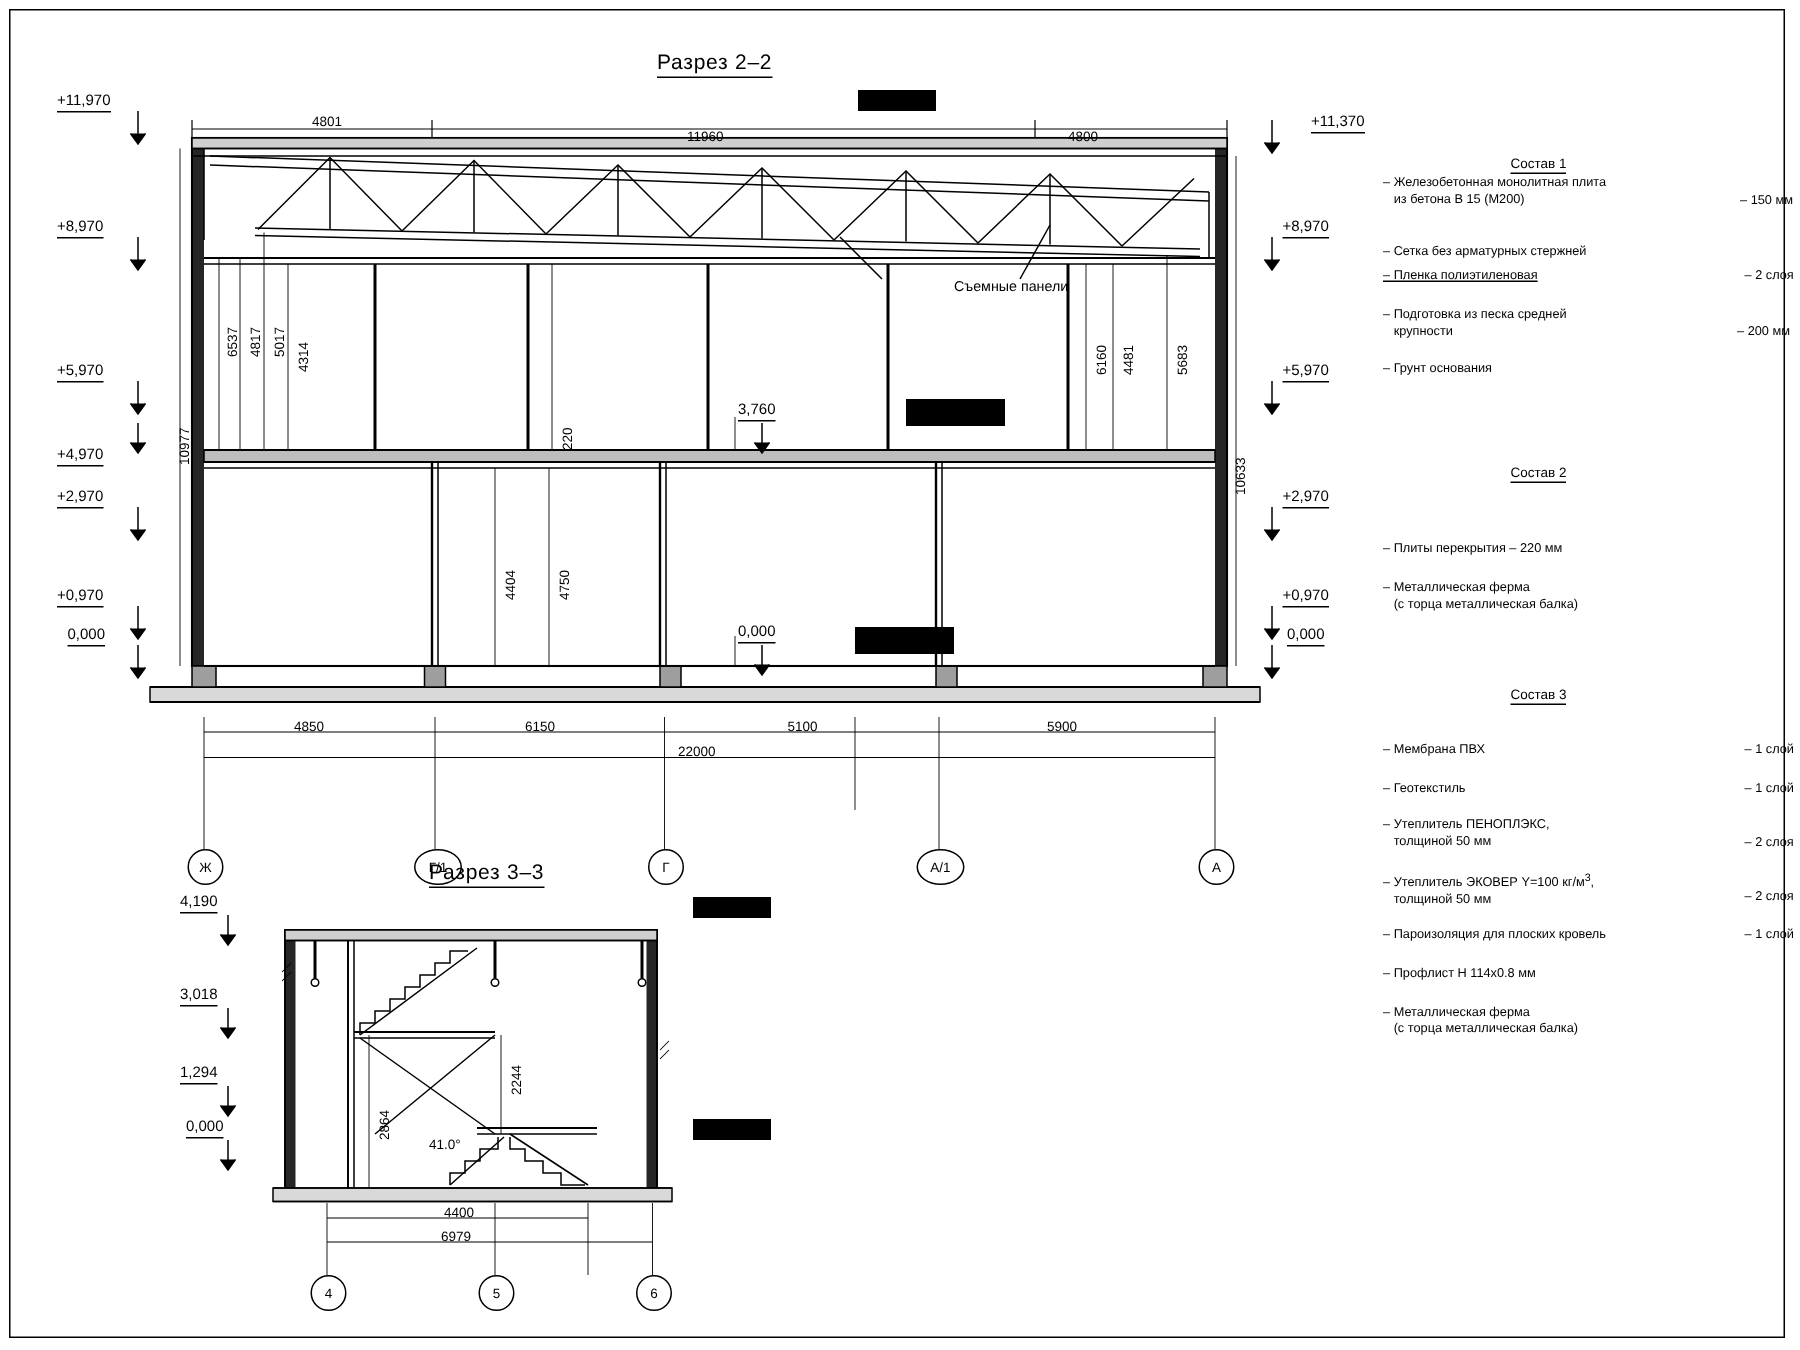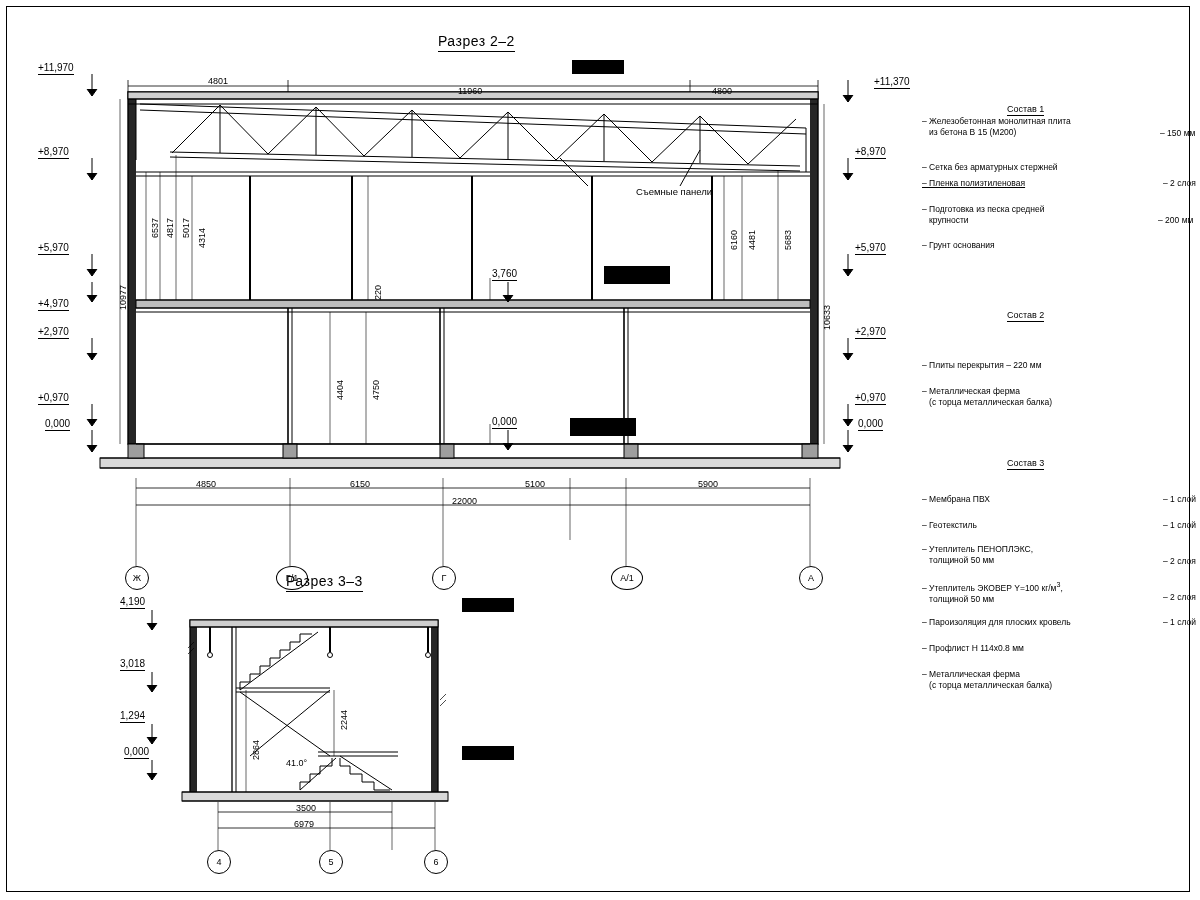--- a/index.html
+++ b/index.html
@@ -302,21 +302,21 @@
   </svg>
 
   <div class="lvl" style="left:120px; top:596px;"><span class="ul">4,190</span></div>
   <div class="lvl" style="left:120px; top:658px;"><span class="ul">3,018</span></div>
   <div class="lvl" style="left:120px; top:710px;"><span class="ul">1,294</span></div>
   <div class="lvl" style="left:124px; top:746px;"><span class="ul">0,000</span></div>
 
   <div class="txt rot" style="left:251px; top:760px;">2864</div>
   <div class="txt rot" style="left:339px; top:730px;">2244</div>
   <div class="txt" style="left:286px; top:758px;">41.0°</div>
-  <div class="txt" style="left:296px; top:803px;">3500</div>
+  <div class="txt" style="left:296px; top:803px;">4400</div>
   <div class="txt" style="left:294px; top:819px;">6979</div>
 
   <div class="circ" style="left:207px; top:850px;">4</div>
   <div class="circ" style="left:319px; top:850px;">5</div>
   <div class="circ" style="left:424px; top:850px;">6</div>
 
   <div class="spec-h" style="left:1007px; top:104px;"><span>Состав 1</span></div>
   <div class="spec-i" style="left:922px; top:116px;">– Железобетонная  монолитная плита<br>&nbsp;&nbsp;&nbsp;из бетона В 15 (М200)</div>
   <div class="spec-v" style="left:1160px; top:128px;">– 150 мм</div>
   <div class="spec-i" style="left:922px; top:152px;margin-top:10px;">– Сетка без арматурных стержней</div>

